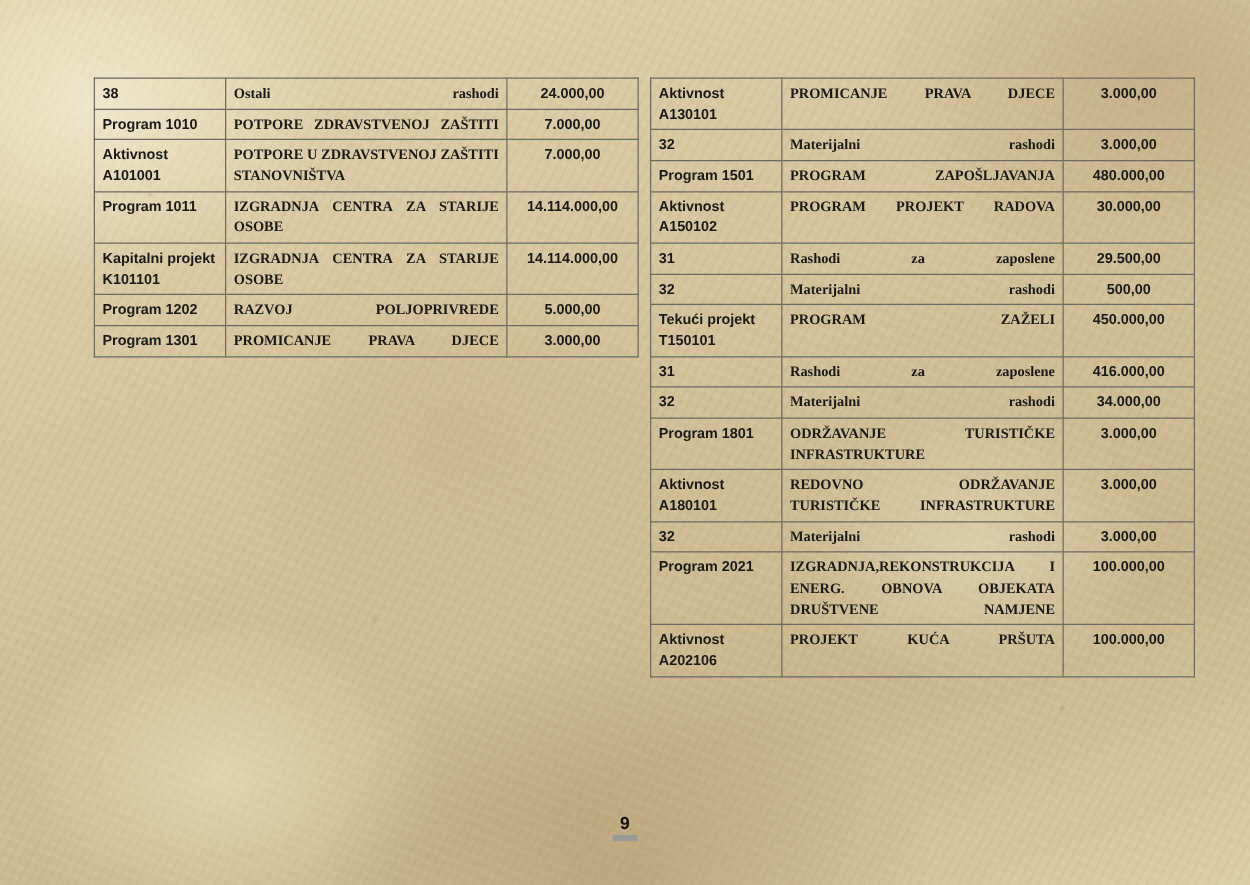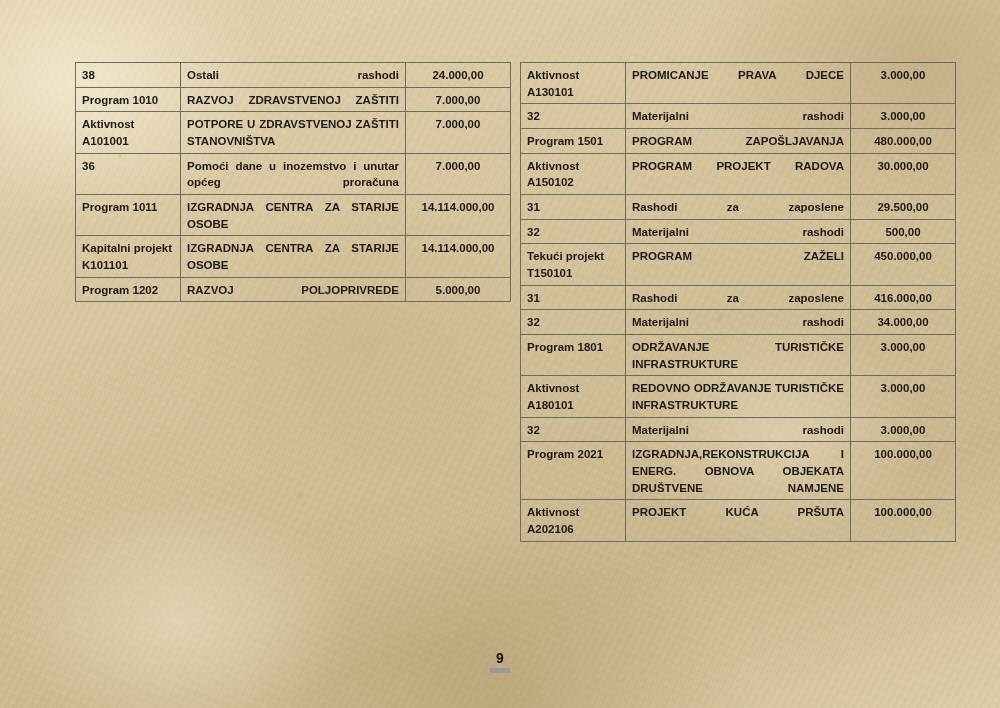--- a/index.html
+++ b/index.html
@@ -57,21 +57,21 @@
   }
   .tbl td {
     border: 1px solid #6d6a63;
     padding: 4px 6px 3px 6px;
     vertical-align: top;
     line-height: 1.45;
     font-weight: bold;
     background: transparent;
   }
   .tbl td.code   { width: 92px; }
-  .tbl td.desc   { width: 212px; text-align: justify; text-align-last: justify; }
+  .tbl td.desc   { width: 212px; text-align: justify; text-align-last: justify; font-family: Liberation Serif, serif; }
   .tbl td.amount { width: 92px; text-align: center; white-space: nowrap; }
 
   .desc.nojust { text-align: left; text-align-last: left; }
 
   #table-left  { left: 75px;  top: 62px; padding-left: 23px; }
   #table-right { left: 520px; top: 62px; }
 
   .page-number {
     position: absolute;
     left: 0;
@@ -97,48 +97,48 @@
 
   <table class="tbl" id="table-left">
     <tbody>
         <tr>
           <td class="code">38</td>
           <td class="desc nojust">Ostali rashodi</td>
           <td class="amount">24.000,00</td>
         </tr>
         <tr>
           <td class="code">Program 1010</td>
-          <td class="desc">RAZVOJ ZDRAVSTVENOJ ZAŠTITI</td>
+          <td class="desc">POTPORE ZDRAVSTVENOJ ZAŠTITI</td>
           <td class="amount">7.000,00</td>
         </tr>
         <tr>
           <td class="code">Aktivnost A101001</td>
           <td class="desc">POTPORE U ZDRAVSTVENOJ ZAŠTITI STANOVNIŠTVA</td>
           <td class="amount">7.000,00</td>
         </tr>
         <tr>
-          <td class="code">36</td>
-          <td class="desc">Pomoći dane u inozemstvo i unutar općeg proračuna</td>
-          <td class="amount">7.000,00</td>
-        </tr>
-        <tr>
           <td class="code">Program 1011</td>
           <td class="desc">IZGRADNJA CENTRA ZA STARIJE OSOBE</td>
           <td class="amount">14.114.000,00</td>
         </tr>
         <tr>
           <td class="code">Kapitalni projekt K101101</td>
           <td class="desc">IZGRADNJA CENTRA ZA STARIJE OSOBE</td>
           <td class="amount">14.114.000,00</td>
         </tr>
         <tr>
           <td class="code">Program 1202</td>
           <td class="desc nojust">RAZVOJ POLJOPRIVREDE</td>
           <td class="amount">5.000,00</td>
         </tr>
+        <tr>
+          <td class="code">Program 1301</td>
+          <td class="desc nojust">PROMICANJE PRAVA DJECE</td>
+          <td class="amount">3.000,00</td>
+        </tr>
       </tbody>
   </table>
 
   <table class="tbl" id="table-right">
     <tbody>
         <tr>
           <td class="code">Aktivnost A130101</td>
           <td class="desc nojust">PROMICANJE PRAVA DJECE</td>
           <td class="amount">3.000,00</td>
         </tr>

